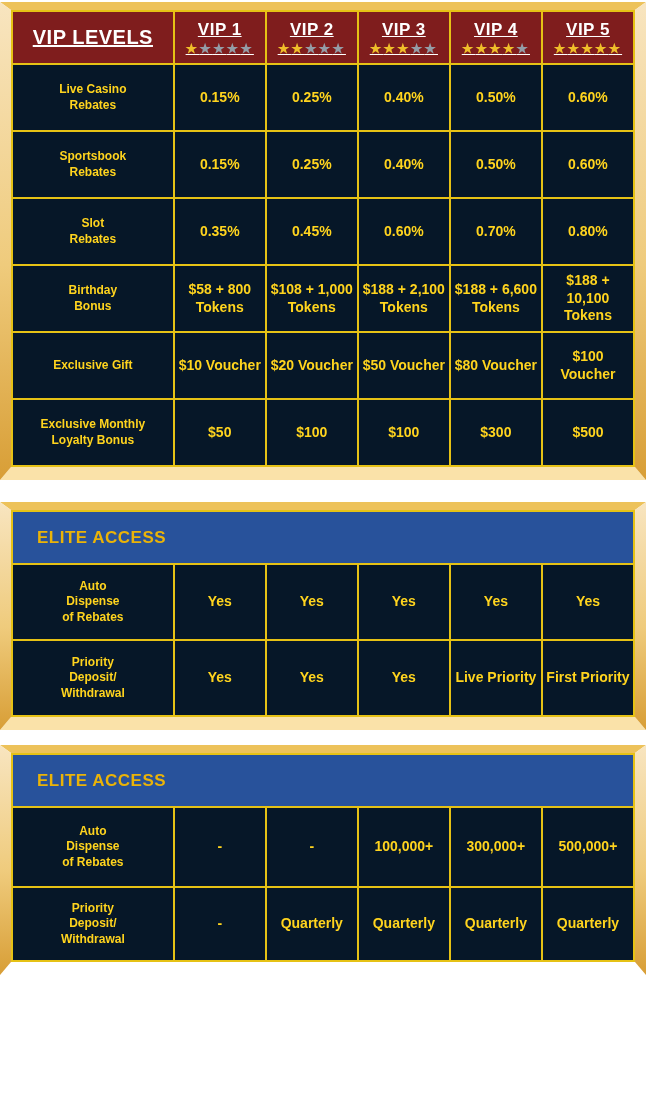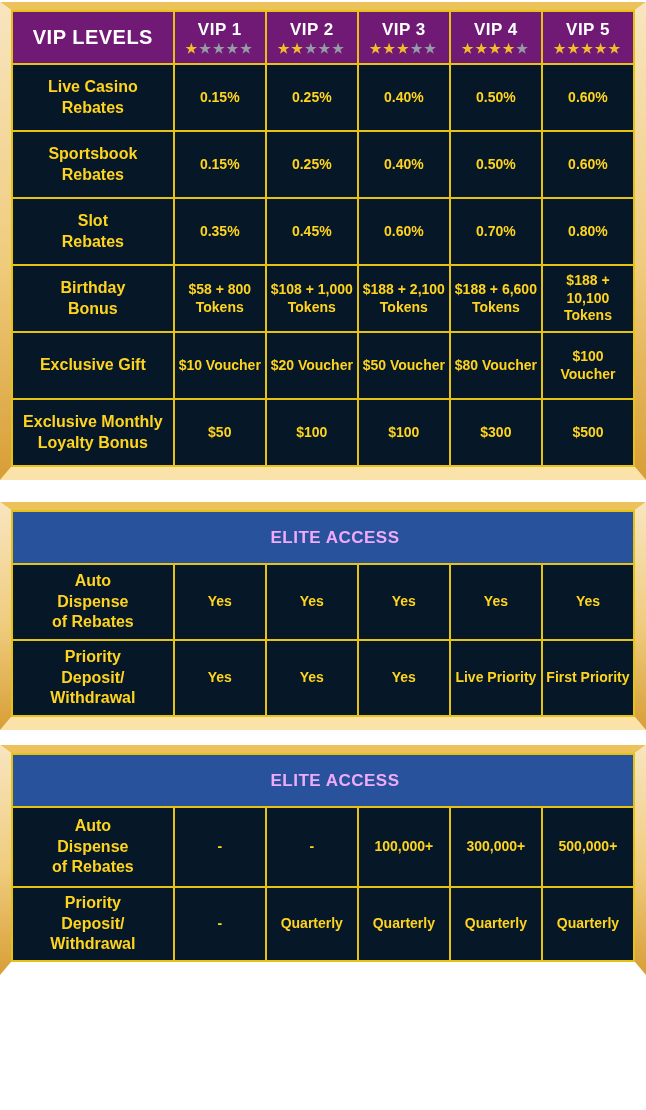--- a/index.html
+++ b/index.html
@@ -36,35 +36,35 @@
   }
   col.c-label { width: 26%; }
   th, td {
     border: 2px solid #E6C215;
     text-align: center;
     vertical-align: middle;
     padding: 2px 2px;
     overflow: hidden;
   }
   
-  .vip thead th { background: #701a75; color: #ffffff; height: 47px; padding: 2px 8px; }
+  .vip thead th { background: #7f1d1d; color: #ffffff; height: 47px; padding: 2px 8px; text-decoration: underline; }
   .title-cell { font-size: 20px; letter-spacing: 0.5px; }
   .vip-col-label { font-size: 17px; letter-spacing: 0.5px; line-height: 1.4; }
   .stars { font-size: 13px; line-height: 1.1; letter-spacing: 2px; white-space: nowrap; }
   .star-filled { color: #EFBE2A; }
   .star-empty  { color: #949CA6; }
 
   .band-th { background: #28529B; height: 51px; padding: 0 0 0 24px; }
   .band-title {
-    color: #f0abfc; font-size: 17px; letter-spacing: 0.5px;
-    text-align: center; display: block;
+    color: #eab308; font-size: 17px; letter-spacing: 0.5px;
+    text-align: left; display: block;
   }
 
   tbody td { color: #FFD41E; }
-  td.label { font-size: 16px; line-height: 1.3; }
+  td.label { font-size: 12px; line-height: 1.3; }
   td.val   { font-size: 14px; line-height: 1.25; }
 
   .vip tbody tr    { height: 67px; }
   .elite1 tbody tr { height: 76px; }
   .elite2 tbody tr.r0 { height: 80px; }
   .elite2 tbody tr.r1 { height: 74px; }
 </style>
 </head>
 <body>
 

